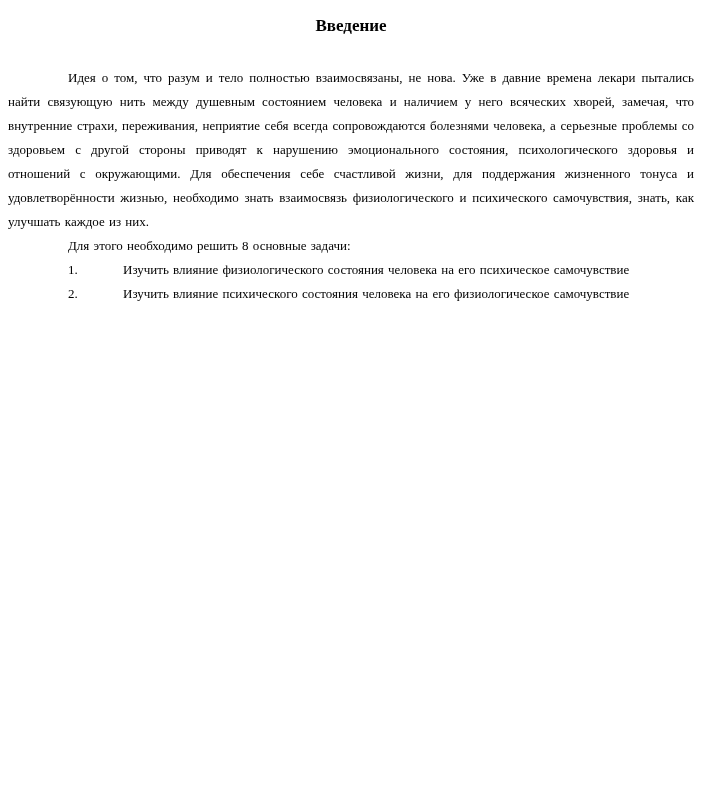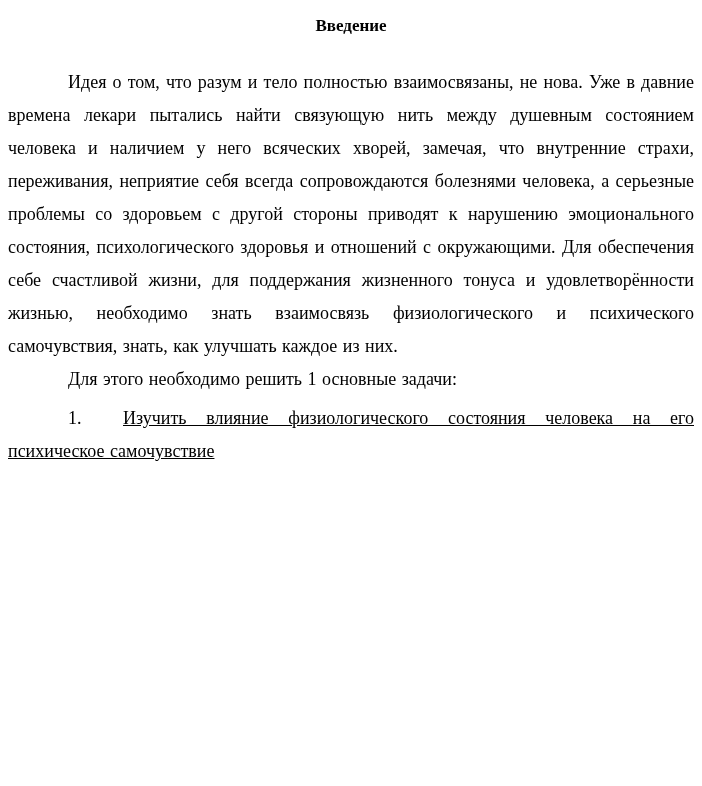--- a/index.html
+++ b/index.html
@@ -21,46 +21,45 @@
     padding: 8px 8px 0 8px;
   }
   .doc-title {
     font-size: 17px;
     font-weight: bold;
     text-align: center;
     margin: 5px 0 27px 0;
     line-height: 26px;
   }
   p.para {
-    font-size: 18px;
-    line-height: 33px;
+    font-size: 13px;
+    line-height: 24px;
     text-align: justify;
     margin: 0;
     text-indent: 60px;
     word-spacing: 1px;
   }
   p.list-item {
-    margin-top: 6px;
-    text-decoration: underline;
   }
   .num {
     display: inline-block;
     width: 55px;
     text-indent: 0;
   }
 </style>
 </head>
 <body>
 
 <div class="page">
 
   <h1 class="doc-title">Введение</h1>
 
   <p class="para">Идея о том, что разум и тело полностью взаимосвязаны, не нова. Уже в давние времена лекари пытались найти связующую нить между душевным состоянием человека и наличием у него всяческих хворей, замечая, что внутренние страхи, переживания, неприятие себя всегда сопровождаются болезнями человека, а серьезные проблемы со здоровьем с другой стороны приводят к нарушению эмоционального состояния, психологического здоровья и отношений с окружающими. Для обеспечения себе счастливой жизни, для поддержания жизненного тонуса и удовлетворённости жизнью, необходимо знать взаимосвязь физиологического и психического самочувствия, знать, как улучшать каждое из них.</p>
 
 
-  <p class="para">Для этого необходимо решить 1 основные задачи:</p>
+  <p class="para">Для этого необходимо решить 8 основные задачи:</p>
 
   <p class="para list-item"><span class="num">1.</span><span>Изучить влияние физиологического состояния человека на его психическое самочувствие</span></p>
 
+  <p class="para list-item"><span class="num">2.</span><span>Изучить влияние психического состояния человека на его физиологическое самочувствие</span></p>
 
 
 </div>
 
 </body></html>

